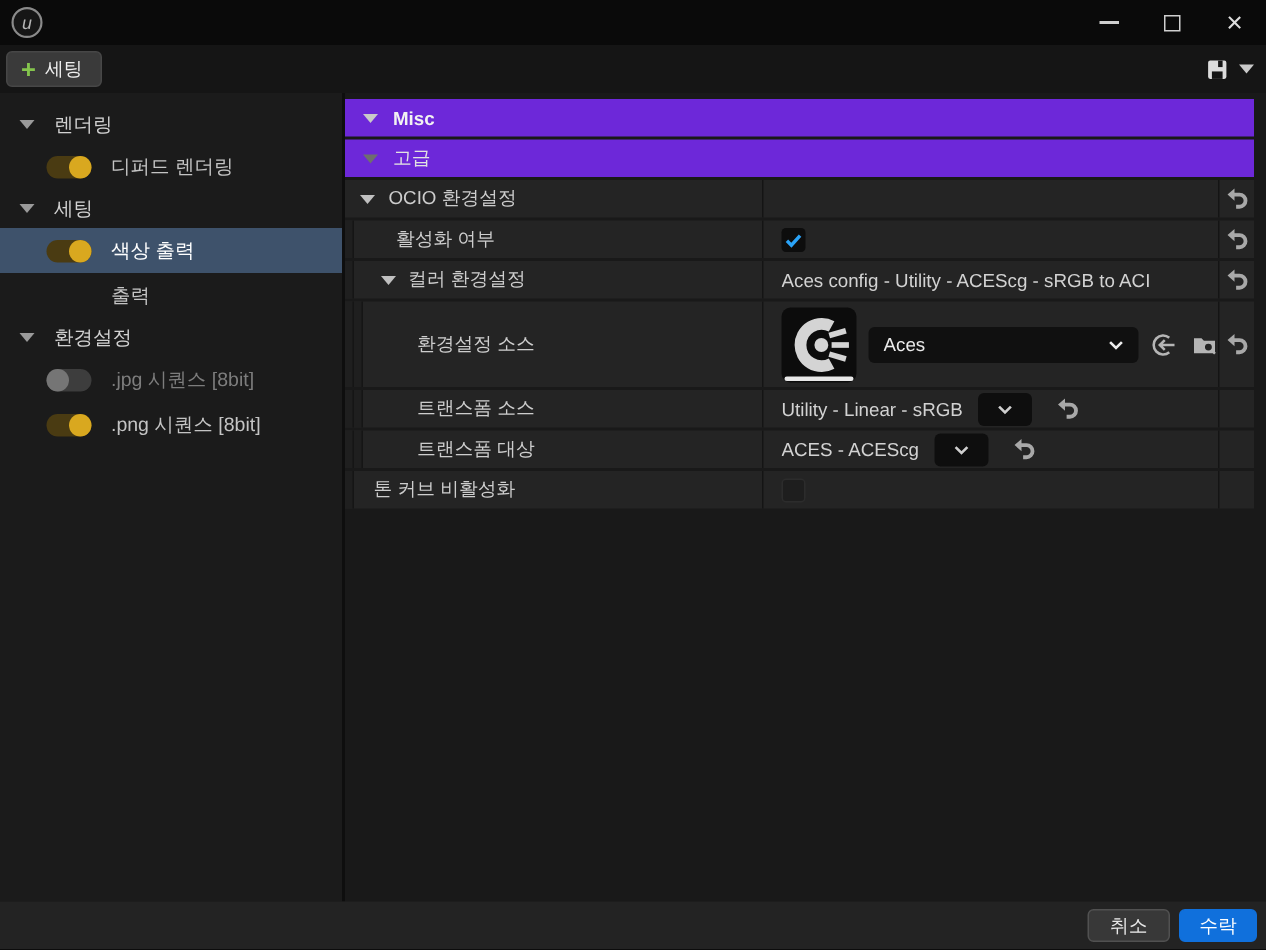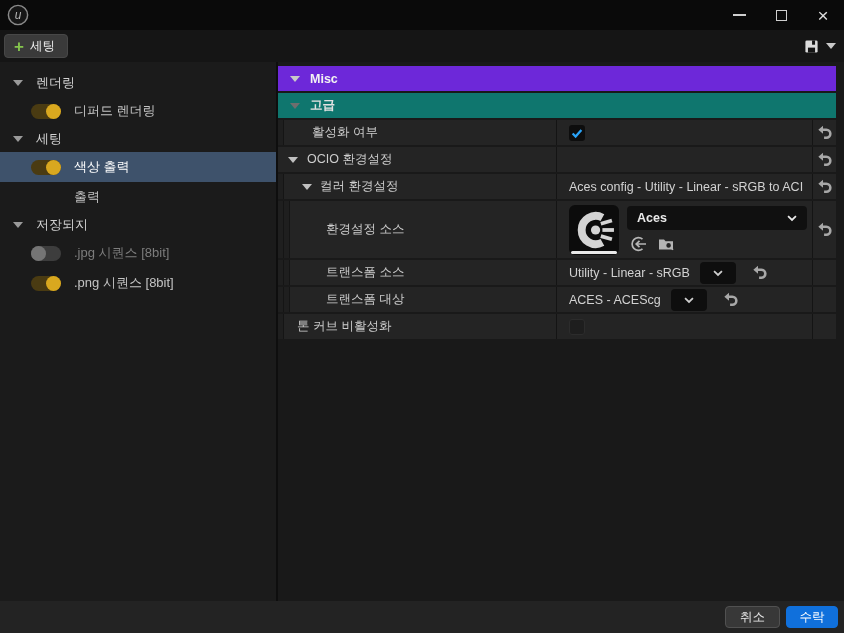--- a/index.html
+++ b/index.html
@@ -38,37 +38,37 @@
   .toggle.on{background:#4a3b12;}
   .toggle.on i{position:absolute;right:0px;top:0px;width:15px;height:15px;border-radius:50%;background:#d9a81f;}
   .toggle.off{background:#3d3d3d;}
   .toggle.off i{position:absolute;left:0px;top:0px;width:15px;height:15px;border-radius:50%;background:#757575;}
   .tspacer{width:30px;flex:0 0 auto;}
 
   
   .drow{display:flex;align-items:stretch;height:25px;margin-bottom:2px;background:#242424;font-size:12.5px;}
   .drow.tall{height:57px;}
   .dheader{height:25px;margin-bottom:2px;background:#6d28d9;display:flex;align-items:center;padding-left:12px;gap:10px;color:#f2f2f2;font-weight:bold;font-size:12.5px;cursor:pointer;}
-  .dheader.adv{background:#0f766e;font-weight:bold;color:#e2e2e2;}
+  .dheader.adv{background:#6d28d9;font-weight:normal;color:#e2e2e2;}
   .dheader.adv .tri{border-top-color:#6e6e6e;}
   .lcell{width:279px;display:flex;align-items:center;border-right:1px solid #141414;color:#cdcdcd;}
   .vcell{flex:1;display:flex;align-items:center;padding-left:12px;overflow:hidden;}
   .rcell{width:24px;border-left:1px solid #141414;display:flex;align-items:center;justify-content:center;}
   .g{width:6px;align-self:stretch;background:#1f1f1f;border-right:1px solid #151515;flex:0 0 auto;}
   .tri-s{width:0;height:0;border-left:5px solid transparent;border-right:5px solid transparent;border-top:6px solid #c0c0c0;flex:0 0 auto;}
   .reset{width:17px;height:17px;color:#a8a8a8;cursor:pointer;flex:0 0 auto;}
   .checkbox{width:16px;height:16px;border-radius:3px;cursor:pointer;flex:0 0 auto;display:flex;align-items:center;justify-content:center;}
   .checkbox.checked{background:#0d0d0d;}
   .checkbox.unchecked{background:#1e1e1e;border:1px solid #2c2c2c;}
   .valuetext{color:#d2d2d2;white-space:nowrap;overflow:hidden;}
   .chevbtn{width:36px;height:22px;background:#0e0e0e;border-radius:4px;display:flex;align-items:center;justify-content:center;margin-left:10px;color:#cfcfcf;cursor:pointer;flex:0 0 auto;}
   .inline-reset{margin-left:15px;}
   .thumb{width:50px;height:50px;background:#0c0c0c;border-radius:6px;position:relative;display:flex;align-items:center;justify-content:center;cursor:pointer;flex:0 0 auto;}
   .thumb::after{content:"";position:absolute;left:2px;right:2px;bottom:1px;height:3px;background:#e8e8e8;border-radius:2px;}
-  .assetcol{display:flex;flex-direction:column;gap:5px;margin-left:8px;font-weight:bold;}
+  .assetcol{display:flex;flex-direction:row;gap:5px;margin-left:8px;}
   .combo{width:180px;height:24px;background:#101010;border-radius:4px;display:flex;align-items:center;padding:0 8px 0 10px;color:#eaeaea;cursor:pointer;}
   .combo .cv{flex:1;font-size:12.5px;white-space:nowrap;overflow:hidden;}
   .mini-icons{display:flex;align-items:center;gap:10px;padding-left:2px;color:#b5b5b5;}
   .mini{width:18px;height:18px;cursor:pointer;}
 
   
   .footer{position:absolute;left:0;bottom:0;width:844px;height:32px;background:#232323;display:flex;align-items:center;justify-content:flex-end;gap:6px;padding-right:6px;}
   .btn-cancel{min-width:55px;height:22px;background:#383838;border:1px solid #515151;border-radius:4px;color:#e8e8e8;font-size:12.5px;display:flex;align-items:center;justify-content:center;padding:0 12px;cursor:pointer;}
   .btn-accept{min-width:52px;height:22px;background:#1070dc;border:1px solid #1070dc;border-radius:4px;color:#ffffff;font-size:12.5px;display:flex;align-items:center;justify-content:center;padding:0 12px;cursor:pointer;}
   svg{display:block;}
@@ -169,21 +169,21 @@
             <i></i>
           </span>
         <span>색상 출력</span>
       </div>
       <div class="sitem">
         <span class="tspacer"></span>
         <span>출력</span>
       </div>
       <div class="cat">
         <span class="tri"></span>
-        <span>저장되지</span>
+        <span>환경설정</span>
       </div>
       <div class="sitem disabled">
         <span class="toggle off">
             <i></i>
           </span>
         <span>.jpg 시퀀스 [8bit]</span>
       </div>
       <div class="sitem">
         <span class="toggle on">
             <i></i>
@@ -197,20 +197,33 @@
     <div class="details">
 
       <div class="dheader">
         <span class="tri" style="border-top-color:#c9c9c9"></span>
         <span>Misc</span>
       </div>
 
       <div class="dheader adv">
         <span class="tri"></span>
         <span>고급</span>
+      </div>
+
+      <div class="drow">
+        <div class="lcell" style="padding-left:10px;gap:9px;">
+          <span class="tri-s"></span>
+          <span>OCIO 환경설정</span>
+        </div>
+        <div class="vcell"></div>
+        <div class="rcell">
+          <svg class="reset">
+              <use href="#i-reset"></use>
+            </svg>
+        </div>
       </div>
 
       <div class="drow">
         <div class="lcell">
           <i class="g"></i>
           <span style="padding-left:28px;">활성화 여부</span>
         </div>
         <div class="vcell">
           <span class="checkbox checked">
             <svg width="14" height="14">
@@ -219,40 +232,27 @@
           </span>
         </div>
         <div class="rcell">
           <svg class="reset">
               <use href="#i-reset"></use>
             </svg>
         </div>
       </div>
 
       <div class="drow">
-        <div class="lcell" style="padding-left:10px;gap:9px;">
-          <span class="tri-s"></span>
-          <span>OCIO 환경설정</span>
-        </div>
-        <div class="vcell"></div>
-        <div class="rcell">
-          <svg class="reset">
-              <use href="#i-reset"></use>
-            </svg>
-        </div>
-      </div>
-
-      <div class="drow">
         <div class="lcell">
           <i class="g"></i>
           <span class="tri-s" style="margin-left:18px;margin-right:8px;"></span>
           <span>컬러 환경설정</span>
         </div>
         <div class="vcell">
-          <span class="valuetext">Aces config - Utility - Linear - sRGB to ACI</span>
+          <span class="valuetext">Aces config - Utility - ACEScg - sRGB to ACI</span>
         </div>
         <div class="rcell">
           <svg class="reset">
               <use href="#i-reset"></use>
             </svg>
         </div>
       </div>
 
       <div class="drow tall">
         <div class="lcell">

